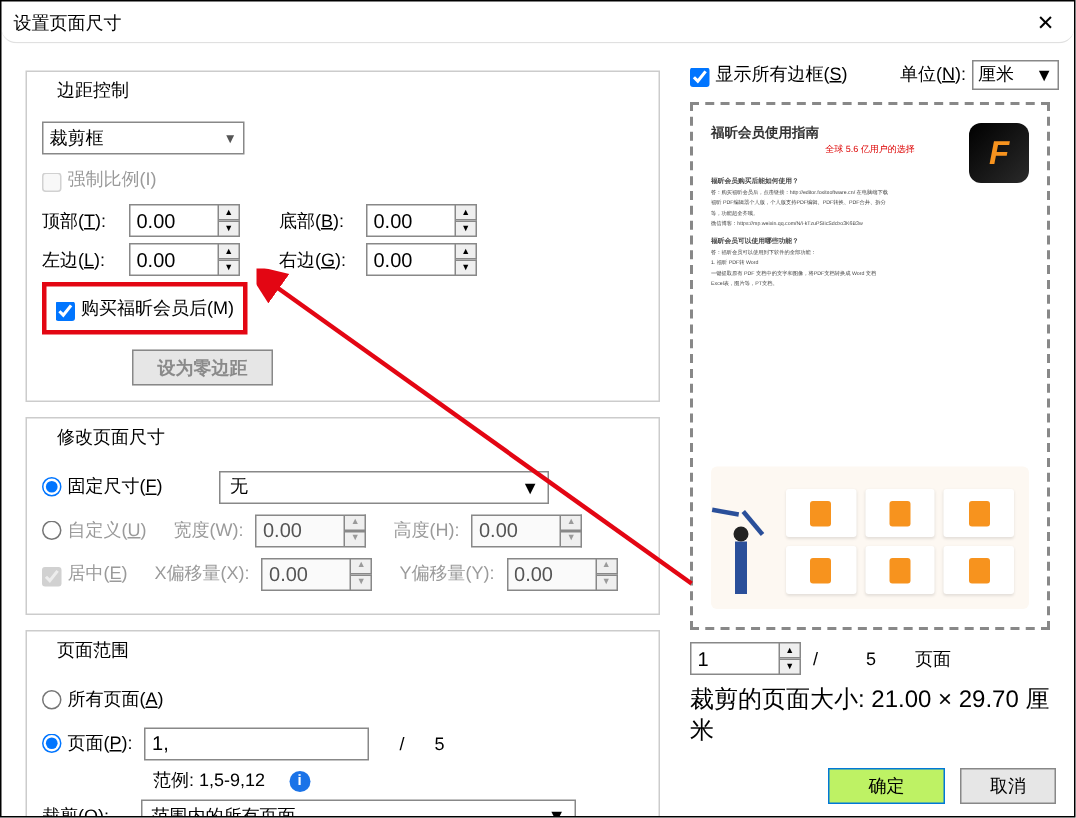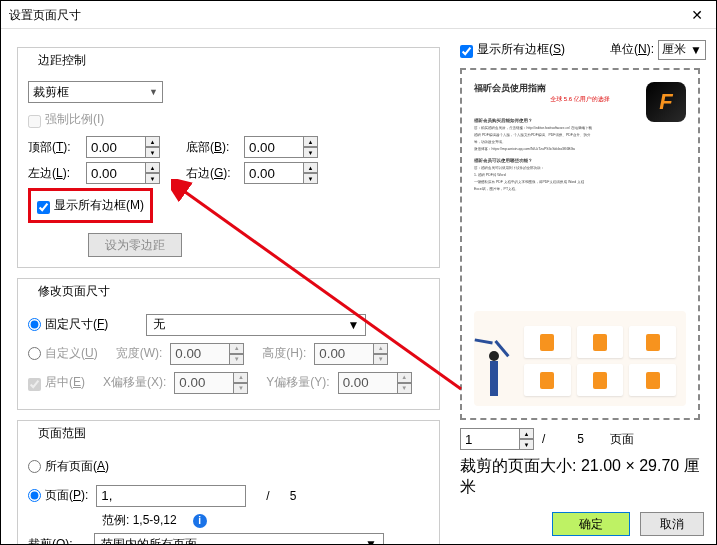--- a/index.html
+++ b/index.html
@@ -1,44 +1,44 @@
 <!DOCTYPE html>
 <html><head>
 <meta charset="utf-8">
 <style>
 * { box-sizing: border-box; margin: 0; padding: 0; font-family: "Microsoft YaHei", SimSun, sans-serif; }
 body { background: #fff; font-size: 12px; color: #000; width: 717px; height: 545px; border: 1px solid #000; position: relative; }
-.titlebar { height: 28px; line-height: 28px; padding-left: 8px; display: flex; justify-content: space-between; align-items: center; border-bottom: 1px solid #e0e0e0; }
+.titlebar { height: 28px; line-height: 28px; padding-left: 8px; display: flex; justify-content: space-between; align-items: center; border-bottom: 1px solid #e0e0e0; border-radius: 10px; }
 .titlebar .close { width: 38px; height: 28px; display: flex; align-items: center; justify-content: center; font-size: 14px; }
 .main { display: flex; height: 480px; }
 .left { width: 455px; padding: 8px 16px 8px 16px; }
 .right { width: 260px; padding: 8px 10px 8px 4px; position: relative; }
 .section-title { display: inline; background: #fff; padding: 0 4px; position: relative; top: -8px; left: 6px; }
 .fieldset { border: 1px solid #ccc; padding: 12px 10px 10px 10px; margin-top: 10px; position: relative; }
 .combo { width: 135px; height: 22px; border: 1px solid #888; display: inline-flex; align-items: center; justify-content: space-between; padding: 0 4px; }
 .combo .arrow { font-size: 9px; color: #555; }
 .chk { display: inline-flex; align-items: flex-end; gap: 4px; margin: 4px 0; }
 .chk input[type=checkbox] { width: 13px; height: 13px; }
 .disabled { color: #9a9a9a; }
 .row { display: flex; align-items: center; gap: 8px; margin: 4px 0; }
 .label { min-width: 50px; }
 .spin { display: inline-flex; align-items: center; }
 .spin input { width: 60px; height: 22px; border: 1px solid #888; padding: 0 4px; }
 .spin .btns { display: flex; flex-direction: column; width: 14px; height: 22px; }
 .spin .btns div { flex: 1; border: 1px solid #888; border-left: none; display: flex; align-items: center; justify-content: center; font-size: 6px; background: #efefef; }
 .highlight-box { border: 3px solid #e30613; padding: 2px 6px; display: inline-block; position: relative; box-shadow: 0 0 0 1px #fff inset; }
-.btn-row { display: flex; gap: 30px; margin-top: 10px; }
+.btn-row { display: flex; gap: 30px; margin-top: 10px; font-weight: bold; }
 .btn { height: 24px; padding: 0 16px; border: 1px solid #888; background: #e6e6e6; display: inline-flex; align-items: center; }
 .radio { display: inline-flex; align-items: center; gap: 4px; margin: 4px 0; }
 .radio input[type=radio] { width: 13px; height: 13px; }
 .wide-combo { width: 220px; height: 22px; border: 1px solid #888; display: inline-flex; align-items: center; justify-content: space-between; padding: 0 6px; }
 .txt { width: 150px; height: 22px; border: 1px solid #888; padding: 0 4px; }
 .info-icon { width: 14px; height: 14px; border-radius: 50%; background: #1a73e8; color: #fff; display: inline-flex; align-items: center; justify-content: center; font-size: 10px; font-weight: bold; margin-left: 8px; }
 .right-top { display: flex; align-items: center; gap: 4px; margin-bottom: 6px; }
-.unit-combo { width: 48px; height: 20px; border: 1px solid #888; display: inline-flex; align-items: center; justify-content: space-between; padding: 0 3px; }
+.unit-combo { width: 58px; height: 20px; border: 1px solid #888; display: inline-flex; align-items: center; justify-content: space-between; padding: 0 3px; }
 .preview { width: 240px; height: 352px; border: 2px dashed #888; padding: 12px; position: relative; background: #fff; }
 .preview-inner { width: 100%; height: 100%; display: flex; flex-direction: column; font-size: 5px; color: #333; }
 .preview-title { text-align: left; font-size: 9px; font-weight: bold; margin-bottom: 0; }
 .preview-sub { text-align: center; font-size: 6px; color: #d00; margin-bottom: 8px; }
 .preview-logo { position: absolute; top: 12px; right: 12px; width: 40px; height: 40px; background: linear-gradient(135deg,#000,#2a2a2a); border-radius: 8px; display: flex; align-items: center; justify-content: center; color: #f7931e; font-size: 22px; font-weight: bold; font-style: italic; }
 .preview-text { font-size: 3.5px; line-height: 1.4; color: #444; margin-top: 2px; }
 .preview-text.bold { font-weight: bold; font-size: 4.5px; margin-top: 6px; }
 .preview-thumbs { margin-top: auto; background: #fdf8f2; border-radius: 4px; padding: 10px; display: flex; gap: 10px; align-items: flex-end; position: relative; height: 95px; }
 .preview-person { width: 30px; height: 75px; position: relative; }
 .person-body { position: absolute; bottom: 0; left: 6px; width: 8px; height: 35px; background: #2a4f9a; }
@@ -112,21 +112,21 @@
           <div class="btns">
               <div>▲</div>
               <div>▼</div>
             </div>
         </div>
       </div>
       <div class="row">
         <div class="highlight-box">
           <label class="chk">
             <input type="checkbox" checked="" style="">
-            <span>显示所有边框(M)</span>
+            <span>购买福昕会员后(M)</span>
           </label>
         </div>
       </div>
       <div class="btn-row">
         <div class="btn disabled" style="margin-left:60px;color:#8a8a8a">
           <span>设为零边距</span>
         </div>
       </div>
     </div>
 

